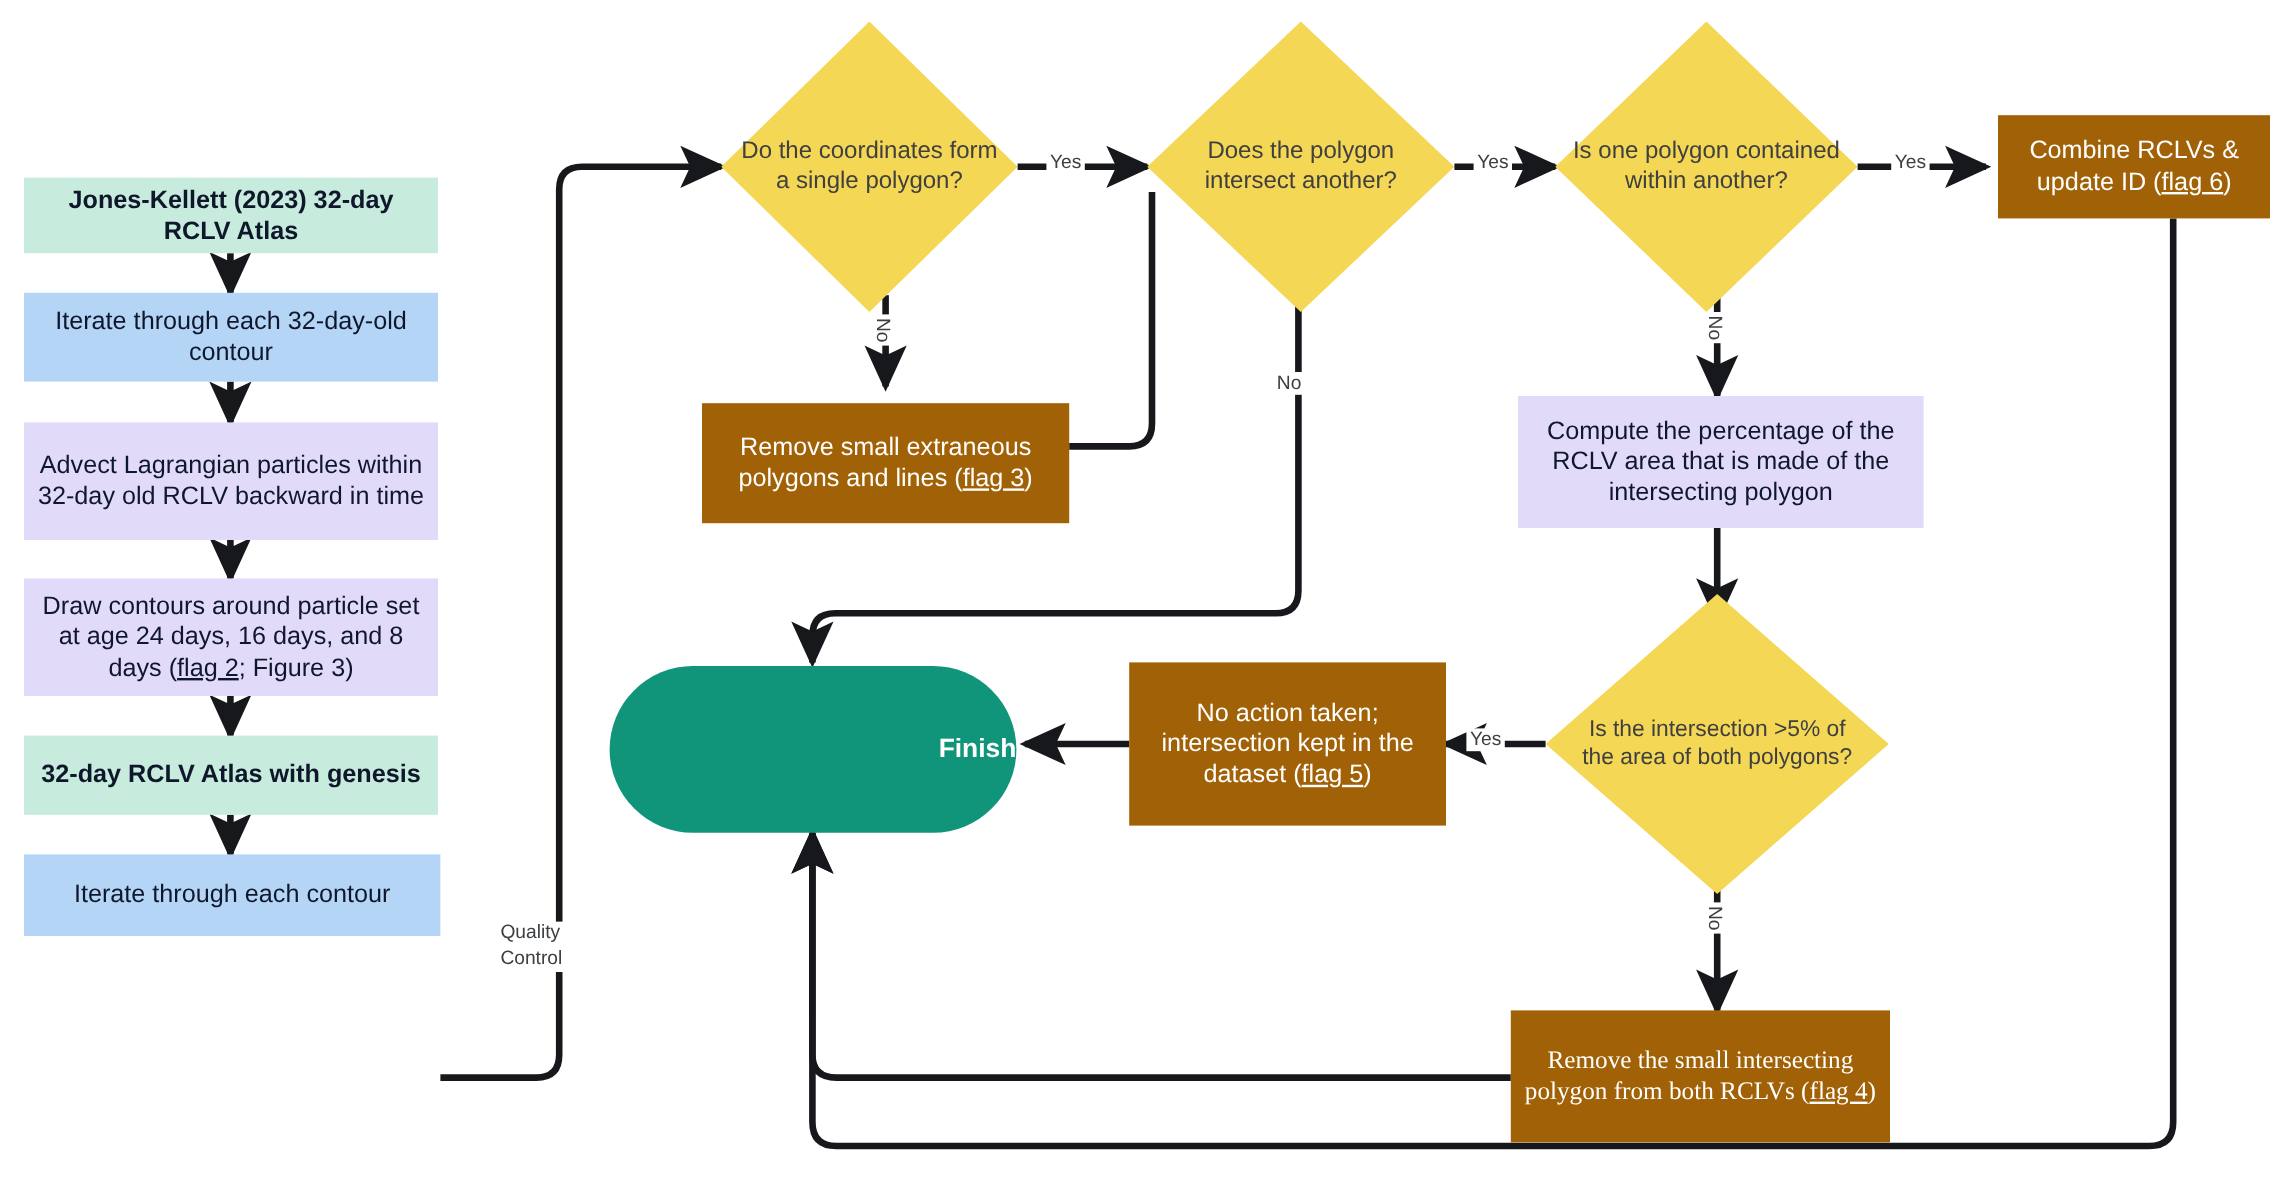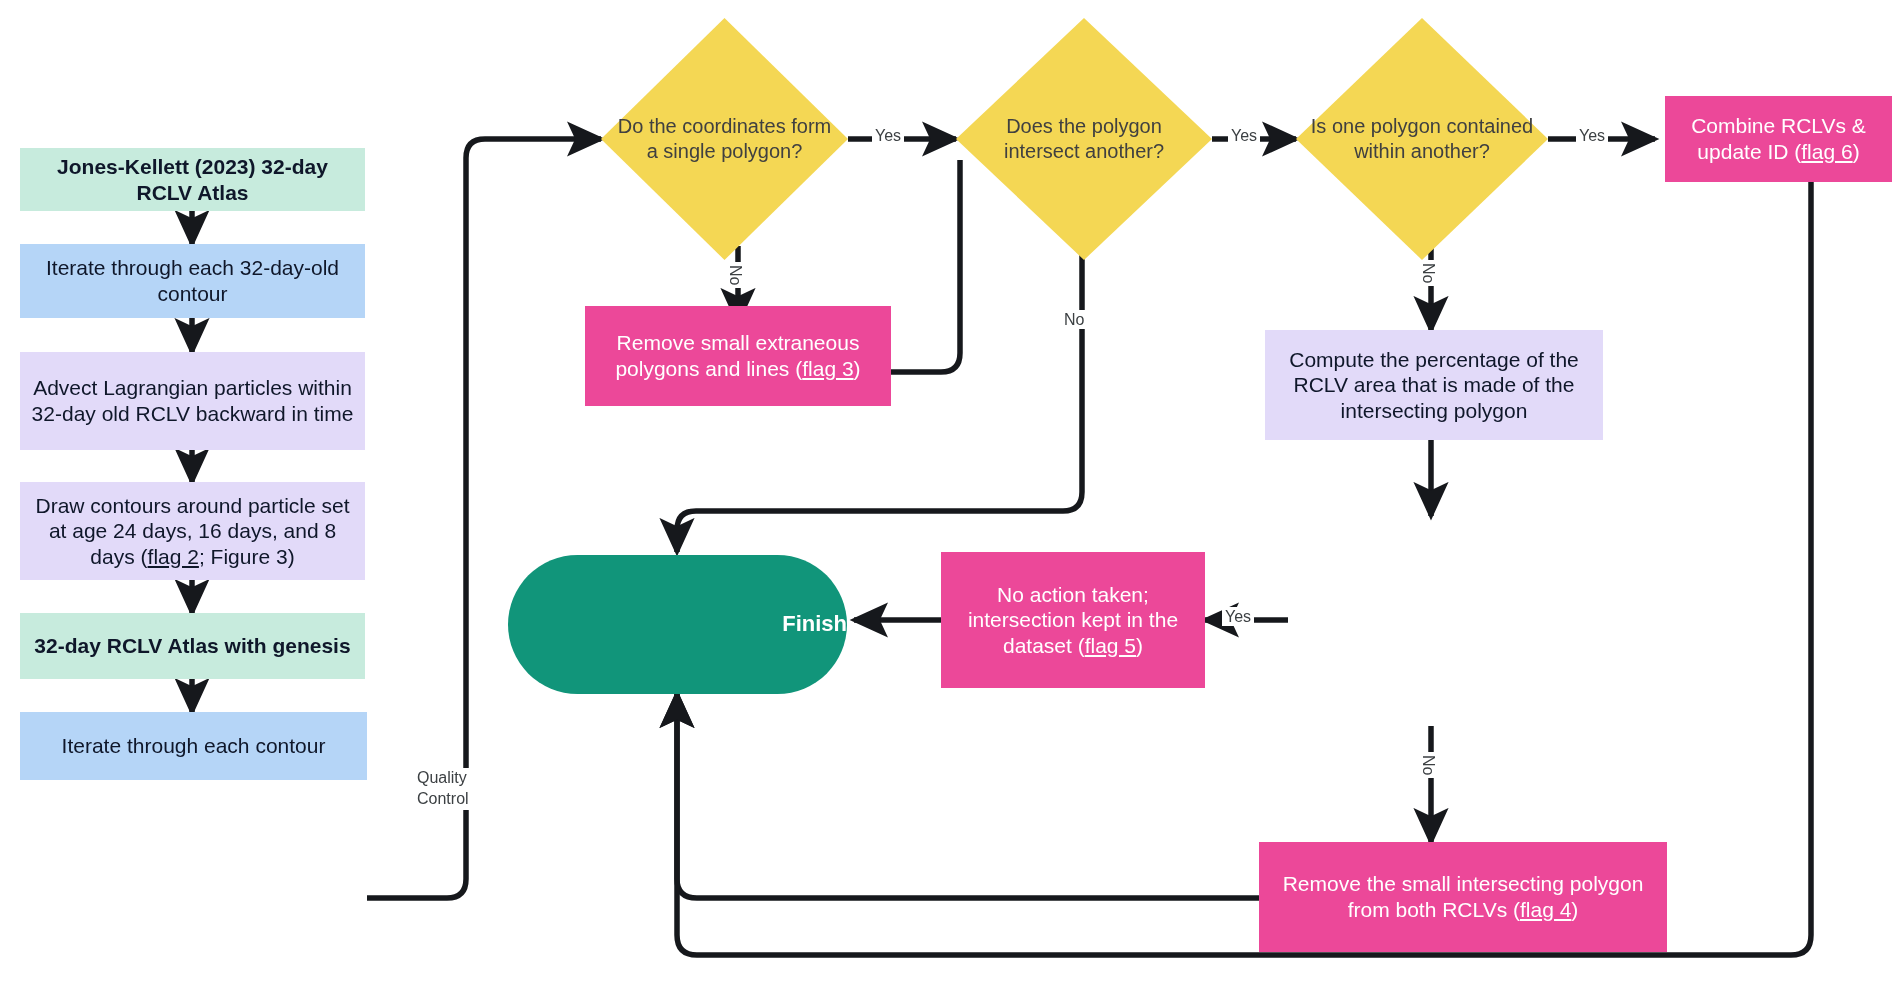--- a/index.html
+++ b/index.html
@@ -6,21 +6,21 @@
   body{width:1892px;height:989px;position:relative;overflow:hidden;
        font-family:"Liberation Sans","DejaVu Sans",sans-serif;
        -webkit-font-smoothing:antialiased;}
   #canvas{position:absolute;left:0;top:0;width:1892px;height:989px;}
   svg.edges{position:absolute;left:0;top:0;width:1892px;height:989px;pointer-events:none;}
 
   .node{position:absolute;box-sizing:border-box;display:flex;align-items:center;
         justify-content:center;text-align:center;line-height:1.22;}
   .proc{font-size:21px;color:#0f172a;padding:6px 10px;}
   .proc.bold{font-weight:bold;}
-  .red{color:#ffffff;font-size:21px;padding:6px 10px;background:#ec4899;}
+  .red{color:#ffffff;font-size:21px;padding:6px 10px;background:#a16207;}
   .green-term{background:#11957a;color:#ffffff;font-weight:bold;font-size:22px;
                border-radius:90px;justify-content:flex-end;}
   .diamond-wrap{position:absolute;}
   .diamond-shape{position:absolute;left:0;top:0;width:100%;height:100%;
        background:#f4d754;
        clip-path:polygon(50% 0%,100% 50%,50% 100%,0% 50%);}
   .diamond-text{position:absolute;left:0;top:0;width:100%;height:100%;
        display:flex;align-items:center;justify-content:center;text-align:center;
        font-size:20px;color:#404040;line-height:1.24;padding:0 14px;box-sizing:border-box;}
 
@@ -111,38 +111,42 @@
   <div class="diamond-wrap" style="left:956px;top:18px;width:256px;height:242px;">
     <div class="diamond-shape"></div>
     <div class="diamond-text">Does the polygon intersect another?</div>
   </div>
 
   <div class="diamond-wrap" style="left:1296px;top:18px;width:252px;height:242px;">
     <div class="diamond-shape"></div>
     <div class="diamond-text">Is one polygon contained within another?</div>
   </div>
 
+  <div class="diamond-wrap" style="left:1288px;top:495px;width:286px;height:250px;">
+    <div class="diamond-shape"></div>
+    <div class="diamond-text" style="font-size:19px;padding:0 24px;">Is the intersection &gt;5% of the area of both polygons?</div>
+  </div>
 
-  <div class="node red" style="left:585px;top:306px;width:306px;height:100px;">
+  <div class="node red" style="left:585px;top:336px;width:306px;height:100px;">
     <span><span>Remove small extraneous polygons and lines (</span><u>flag 3</u><span>)</span></span>
   </div>
 
   <div class="node red" style="left:1665px;top:96px;width:227px;height:86px;">
     <span><span>Combine RCLVs &amp; update ID (</span><u>flag 6</u><span>)</span></span>
   </div>
 
   <div class="node proc" style="left:1265px;top:330px;width:338px;height:110px;background:#e2daf9;">
     <span>Compute the percentage of the RCLV area that is made of the intersecting polygon</span>
   </div>
 
   <div class="node red" style="left:941px;top:552px;width:264px;height:136px;">
     <span><span>No action taken; intersection kept in the dataset (</span><u>flag 5</u><span>)</span></span>
   </div>
 
-  <div class="node red" style="left:1259px;top:842px;width:408px;height:110px;">
+  <div class="node red" style="left:1259px;top:842px;width:316px;height:110px;font-family:Liberation Serif, serif;">
     <span><span>Remove the small intersecting polygon from both RCLVs (</span><u>flag 4</u><span>)</span></span>
   </div>
 
   <div class="node green-term" style="left:508px;top:555px;width:339px;height:139px;">
     <span>Finish</span>
   </div>
 
   <div class="elabel vert" style="left:726px;top:262px;">No</div>
 
   <div class="elabel" style="left:872px;top:126px;">Yes</div>

